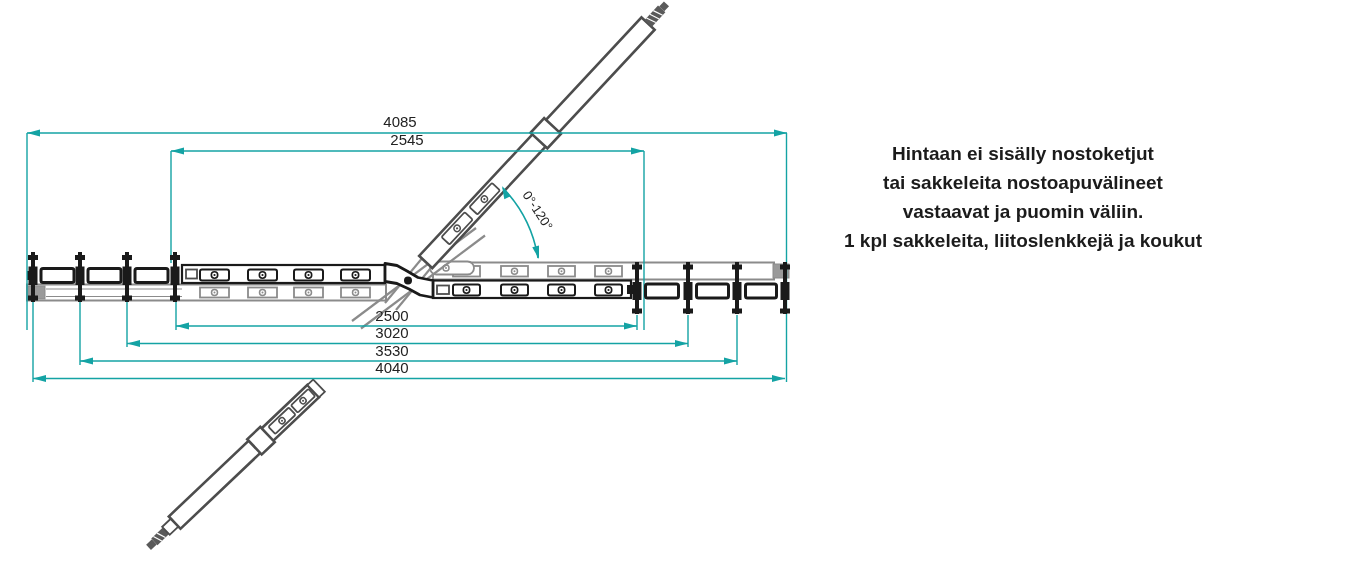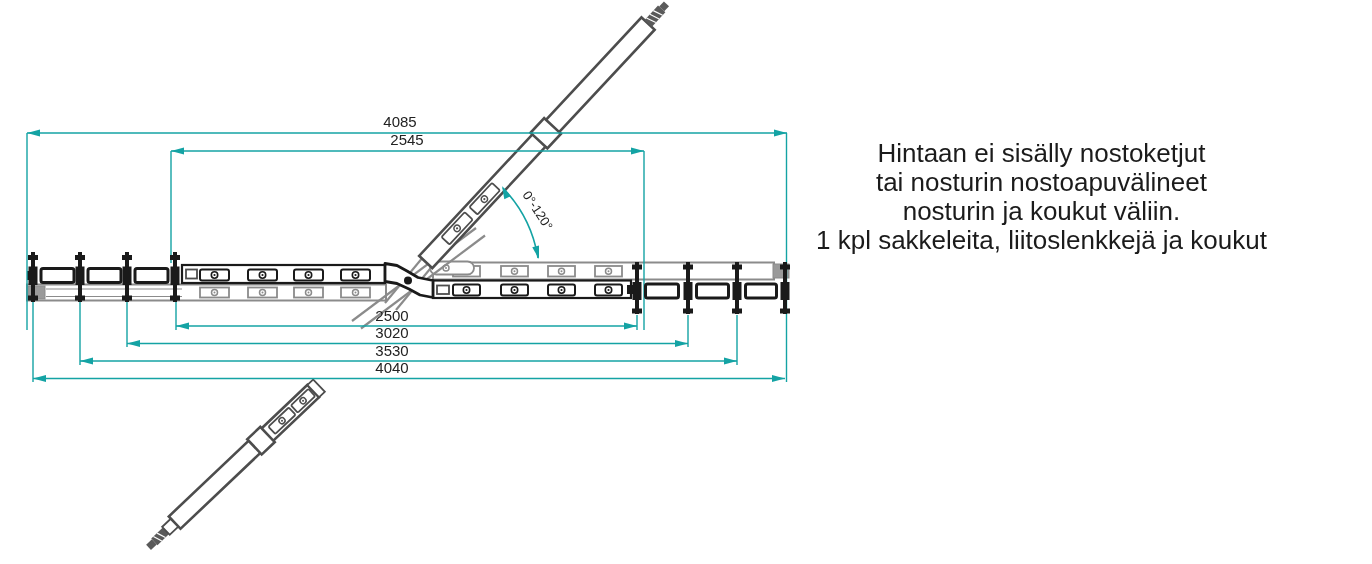--- a/index.html
+++ b/index.html
@@ -30,22 +30,22 @@
   .afill{fill:#5a5a5a}
   .hatch{stroke:#fff;stroke-width:1.2}
   
   .ext line{stroke:var(--dimension,#14a3a4);stroke-width:1.4}
   .dim line{stroke:var(--dimension,#14a3a4);stroke-width:1.6}
   .dim .arr, .arrfill{fill:var(--dimension,#14a3a4)}
   .dimarc{fill:none;stroke:var(--dimension,#14a3a4);stroke-width:1.6}
   .dimtext text{font-family:"Liberation Sans",sans-serif;font-size:15px;fill:#222;text-anchor:middle}
   .angletext{font-family:"Liberation Sans",sans-serif;font-size:13px;fill:#222;text-anchor:middle}
   
-  .note{position:absolute;left:816px;top:139px;color:var(--note_text,#1b1b1b);
-        font-weight:normal;font-size:26px;line-height:29px;white-space:nowrap;}
+  .note{position:absolute;left:844px;top:139px;color:var(--note_text,#1b1b1b);
+        font-weight:bold;font-size:19px;line-height:29px;white-space:nowrap;}
 </style>
 </head>
 <body>
 
 <div class="canvas">
 <svg width="1372" height="564" viewBox="0 0 1372 564">
   <defs>
     <polygon id="arr" points="0,0 13,-3.5 13,3.5"></polygon>
     <g id="pinL">
       <rect x="-2" y="252" width="4" height="50" class="dfill"></rect>
@@ -241,17 +241,17 @@
   <g>
     <path d="M 503 188 A 132 132 0 0 1 538 258" class="dimarc"></path>
     <use href="#arr" class="arrfill" transform="translate(502,186) rotate(65)"></use>
     <use href="#arr" class="arrfill" transform="translate(539,259) rotate(-105)"></use>
     <text class="angletext" transform="translate(534,213) rotate(57)">0°-120°</text>
   </g>
 </svg>
 
 <div class="note">
   <div>Hintaan ei sisälly nostoketjut</div>
-  <div>tai nosturin nostoapuvälineet</div>
-  <div>nosturin ja koukut väliin.</div>
+  <div>tai sakkeleita nostoapuvälineet</div>
+  <div>vastaavat ja puomin väliin.</div>
   <div>1 kpl sakkeleita, liitoslenkkejä ja koukut</div>
 </div>
 </div>
 
 </body></html>

